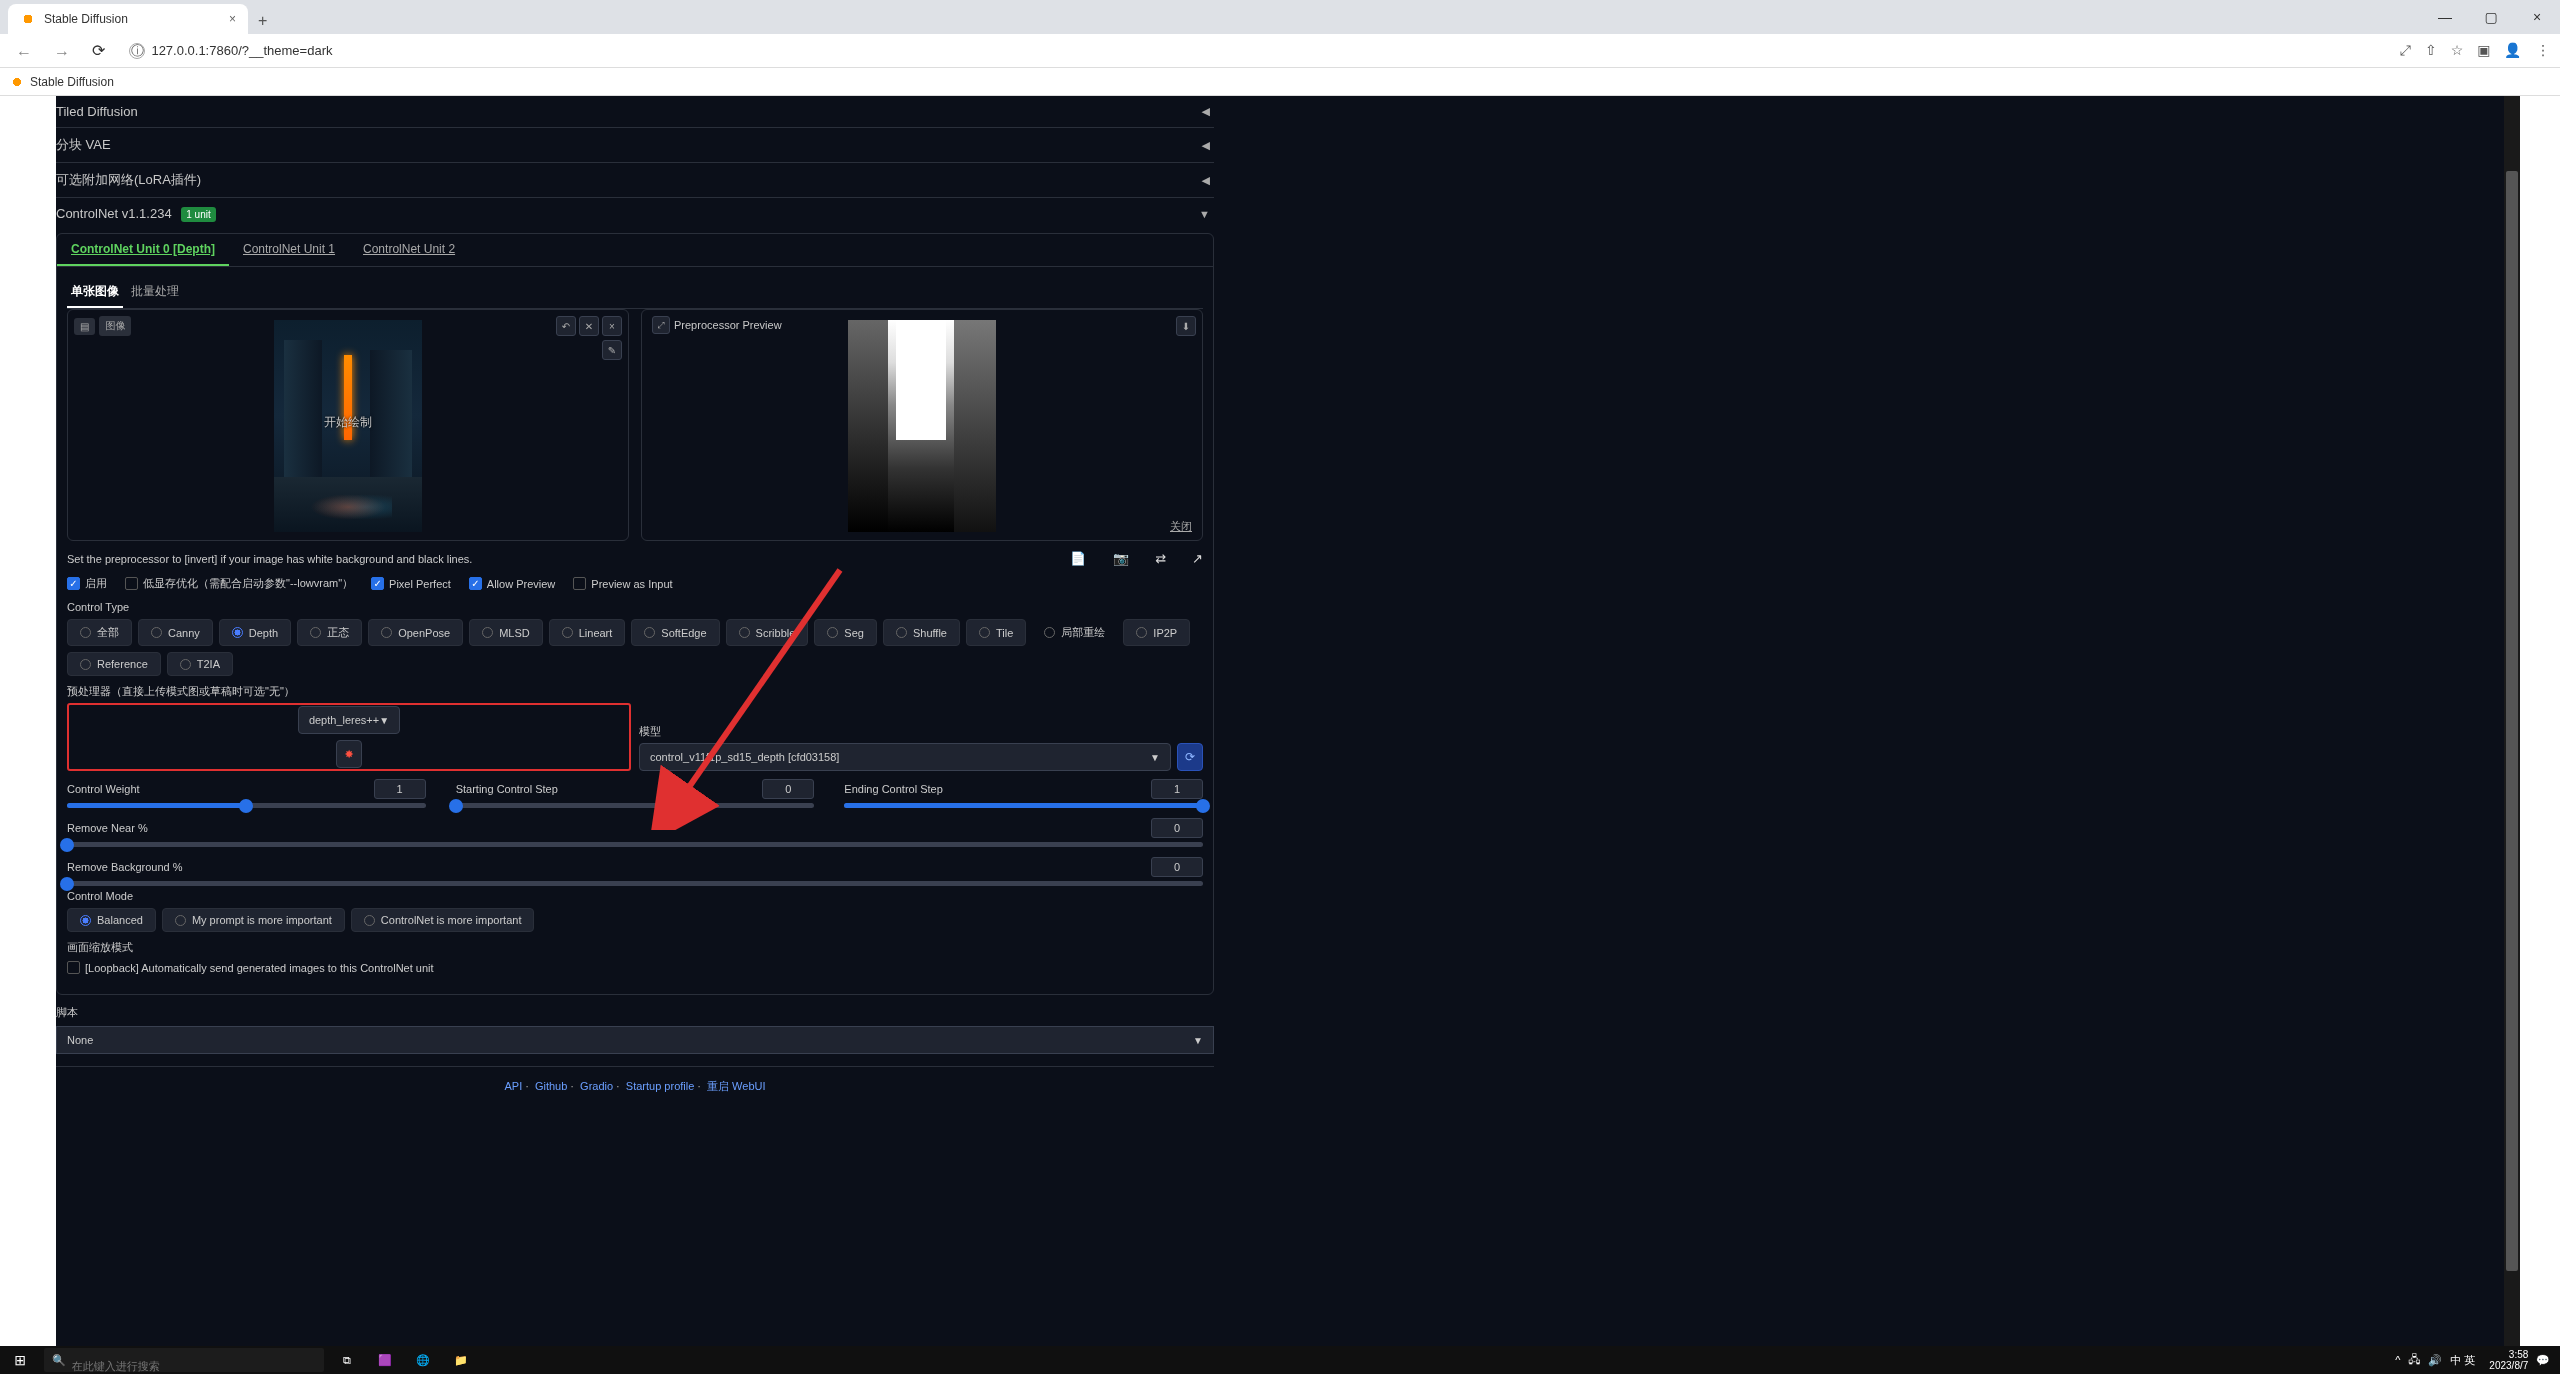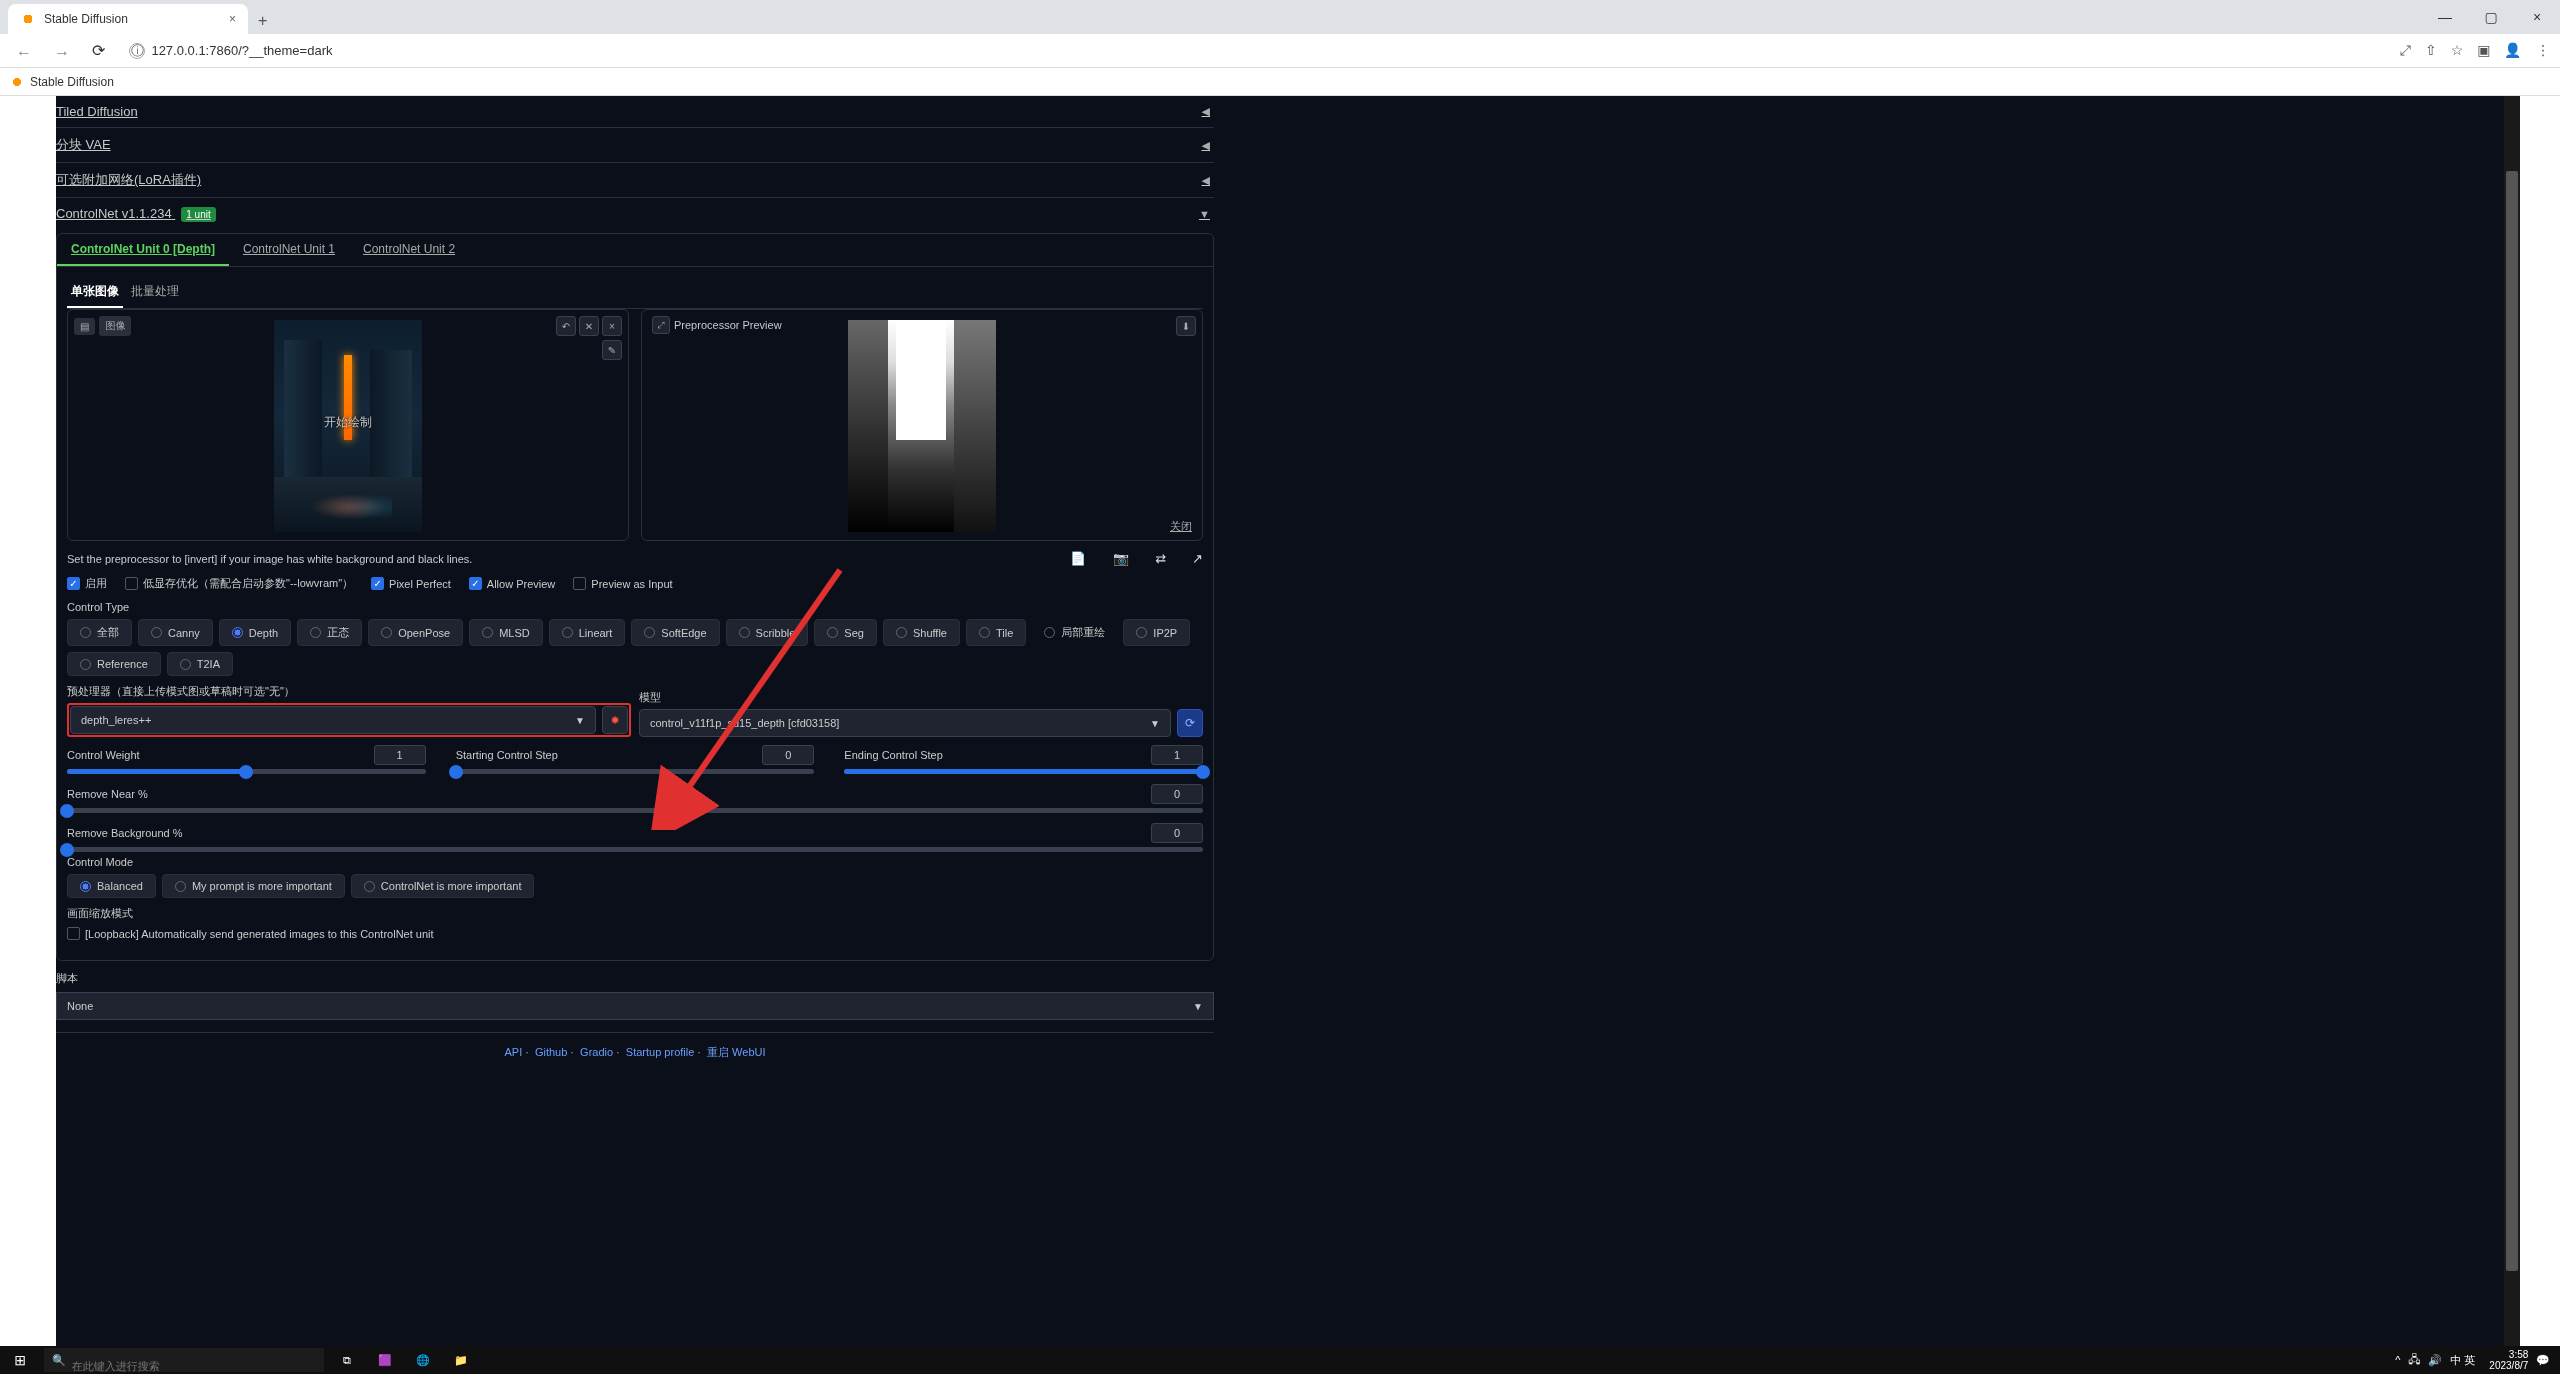--- a/index.html
+++ b/index.html
@@ -23,21 +23,21 @@
 .ext-icons { display: flex; gap: 14px; color: #555; font-size: 14px; }
 .bookmark-bar { background: #fff; height: 28px; display: flex; align-items: center; padding-left: 10px; gap: 6px; border-bottom: 1px solid #ddd; }
 .bookmark-bar .favicon { width: 14px; height: 14px; background: radial-gradient(circle, #ff9800 40%, transparent 40%); border-radius: 50%; }
 .bookmark-bar span { font-size: 12px; color: #333; }
 
 
 .app-viewport { position: absolute; top: 96px; left: 56px; right: 56px; bottom: 28px; background: #0b0f19; color: #c8c8c8; overflow: hidden; }
 .scrollbar-right { position: absolute; top: 96px; right: 40px; bottom: 28px; width: 16px; background: #1a1a1a; }
 .scrollbar-right .thumb { position: absolute; top: 6%; bottom: 6%; left: 2px; right: 2px; background: #555; border-radius: 2px; }
 
-.panel-row { display: flex; align-items: center; padding: 8px 0; border-top: 1px solid #2a2f3a; cursor: pointer; text-decoration: underline; }
+.panel-row { display: flex; align-items: center; padding: 8px 0; border-top: 1px solid #2a2f3a; cursor: pointer; }
 .panel-row .label { flex: 1; font-size: 13px; }
 .panel-row .toggle { color: #aaa; font-size: 11px; padding-right: 4px; }
 .content-wrap { padding: 0 0 10px 0; width: 1158px; }
 
 .badge { background: #1f8b3f; color: #fff; font-size: 10px; padding: 2px 5px; border-radius: 3px; margin-left: 6px; }
 
 .cn-box { border: 1px solid #2a2f3a; border-radius: 6px; margin-top: 4px; }
 .cn-tabs { display: flex; border-bottom: 1px solid #2a2f3a; }
 .cn-tab { color: #aaa; padding: 8px 14px; font-size: 12px; cursor: pointer; text-decoration: underline; }
 .cn-tab.active { color: #5fd35f; border-bottom: 2px solid #5fd35f; font-weight: 600; }
@@ -95,21 +95,21 @@
 .radio-pill { background: #1f2430; border: 1px solid #2a2f3a; border-radius: 4px; padding: 5px 12px; display: flex; align-items: center; gap: 6px; font-size: 11px; color: #ccc; cursor: pointer; }
 .radio-pill .circ { width: 11px; height: 11px; border: 1px solid #666; border-radius: 50%; }
 .radio-pill.selected .circ { border-color: #4a7dff; background: radial-gradient(circle, #4a7dff 45%, transparent 50%); }
 .radio-pill.noborder { background: transparent; border: none; }
 
 .dropdown-row { display: flex; gap: 8px; align-items: flex-end; margin: 6px 0; }
 .dd-col { display: flex; flex-direction: column; gap: 4px; }
 .dd-label { font-size: 11px; color: #ccc; }
 .dropdown { background: #1f2430; border: 1px solid #394050; border-radius: 4px; padding: 7px 10px; display: flex; align-items: center; font-size: 11px; color: #ccc; cursor: pointer; position: relative; }
 .dropdown .caret { margin-left: auto; font-size: 10px; }
-.dd1-wrap { border: 2px solid #e03030; border-radius: 3px; padding: 1px; display: flex; gap: 6px; align-items: center; }
+.dd1-wrap { border: 2px solid #e03030; border-radius: 3px; padding: 1px; display: flex; gap: 6px; align-items: center; flex-direction: column; }
 .run-btn { width: 26px; height: 28px; background: #1f2430; border: 1px solid #394050; border-radius: 4px; display: flex; align-items: center; justify-content: center; color: #ff5040; font-size: 11px; cursor: pointer; }
 .refresh-btn { width: 26px; height: 28px; background: #1c3a8a; border: 1px solid #2a52b8; border-radius: 4px; display: flex; align-items: center; justify-content: center; color: #8cb4ff; font-size: 12px; cursor: pointer; }
 
 .slider-row { display: flex; gap: 30px; margin: 8px 0 4px 0; }
 .slider-group { flex: 1; }
 .slider-head { display: flex; align-items: center; margin-bottom: 4px; }
 .slider-lbl { font-size: 11px; color: #ccc; flex: 1; }
 .slider-val { background: #1f2430; border: 1px solid #394050; border-radius: 3px; width: 52px; padding: 3px; text-align: center; font-size: 11px; color: #ccc; }
 .slider-track { height: 5px; background: #3a4050; border-radius: 3px; position: relative; cursor: pointer; }
 .slider-fill { position: absolute; top: 0; bottom: 0; left: 0; background: #2770e8; border-radius: 3px; }

